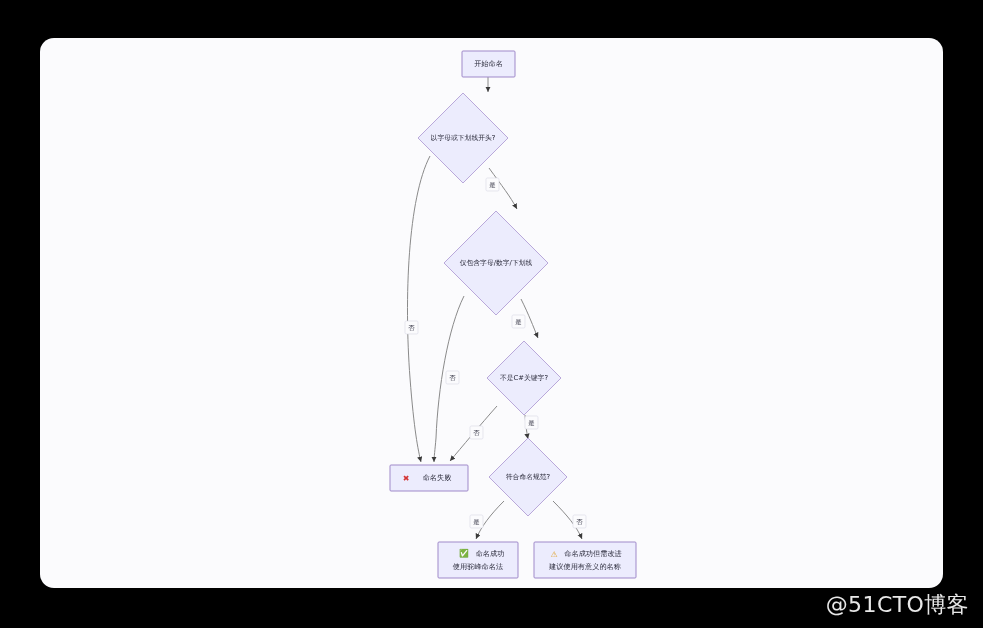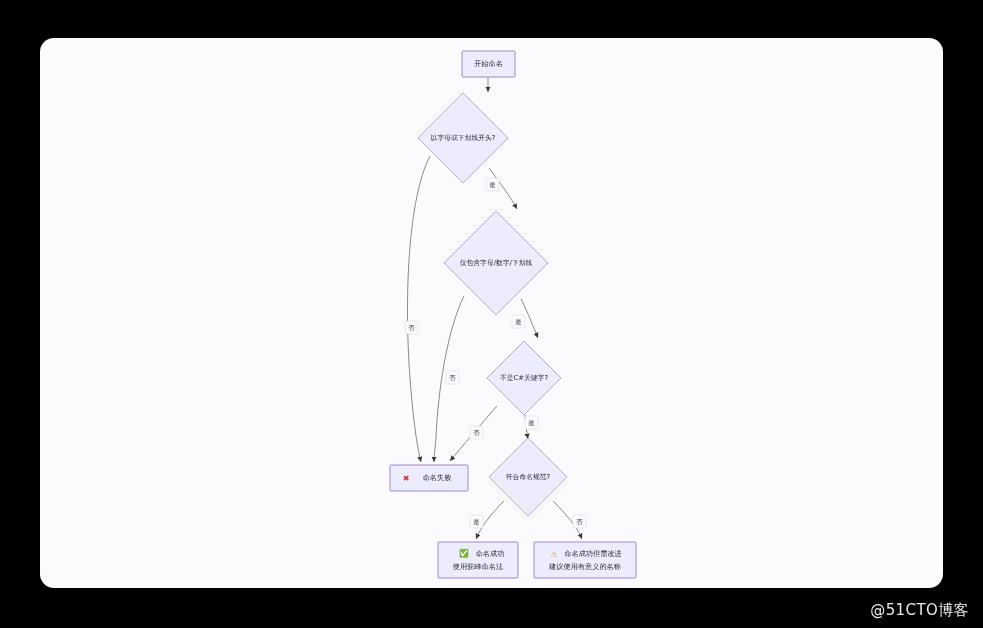--- a/index.html
+++ b/index.html
@@ -89,21 +89,21 @@
     font-family: "DejaVu Sans", "Liberation Sans", sans-serif;
     font-size: 8px;
     dominant-baseline: middle;
   }
 
   #watermark {
     position: absolute;
     right: 14px;
     bottom: 8px;
     color: #e8e8e8;
-    font-size: 15px;
+    font-size: 22px;
     font-family: "DejaVu Sans", "Liberation Sans", sans-serif;
     letter-spacing: 0.4px;
     white-space: nowrap;
   }
 </style>
 </head>
 <body>
 
 <div id="canvas-root">
 

